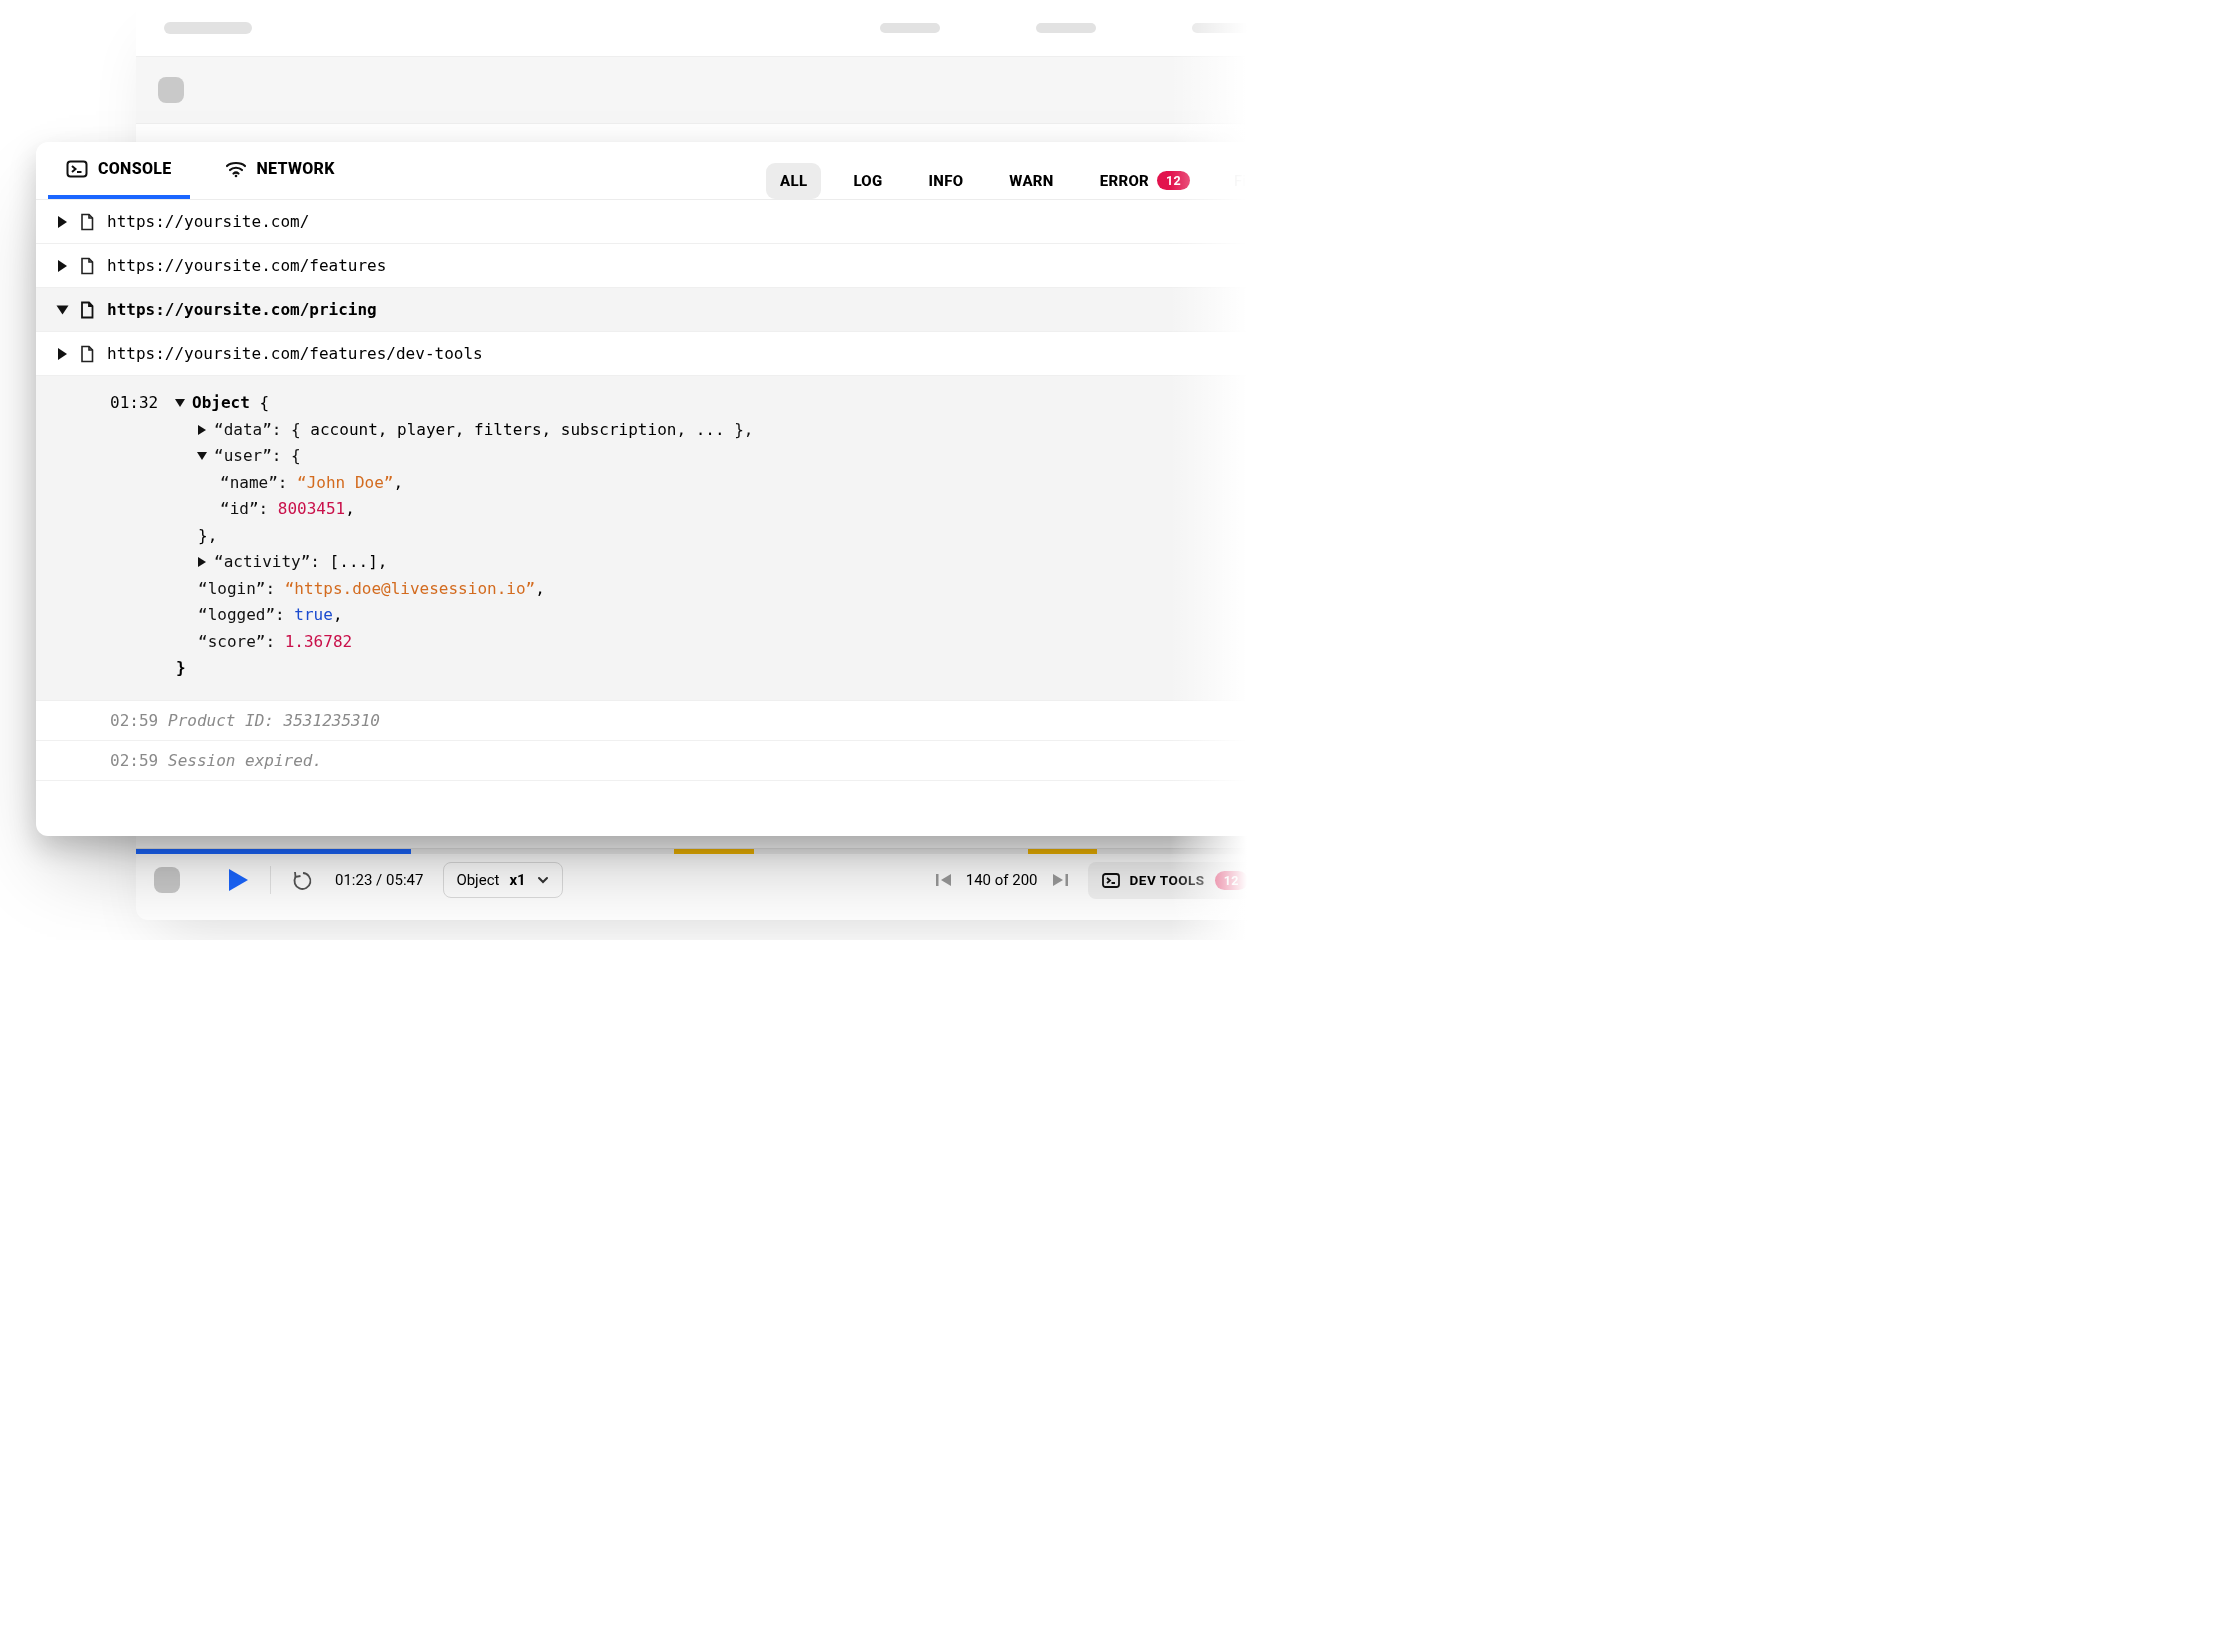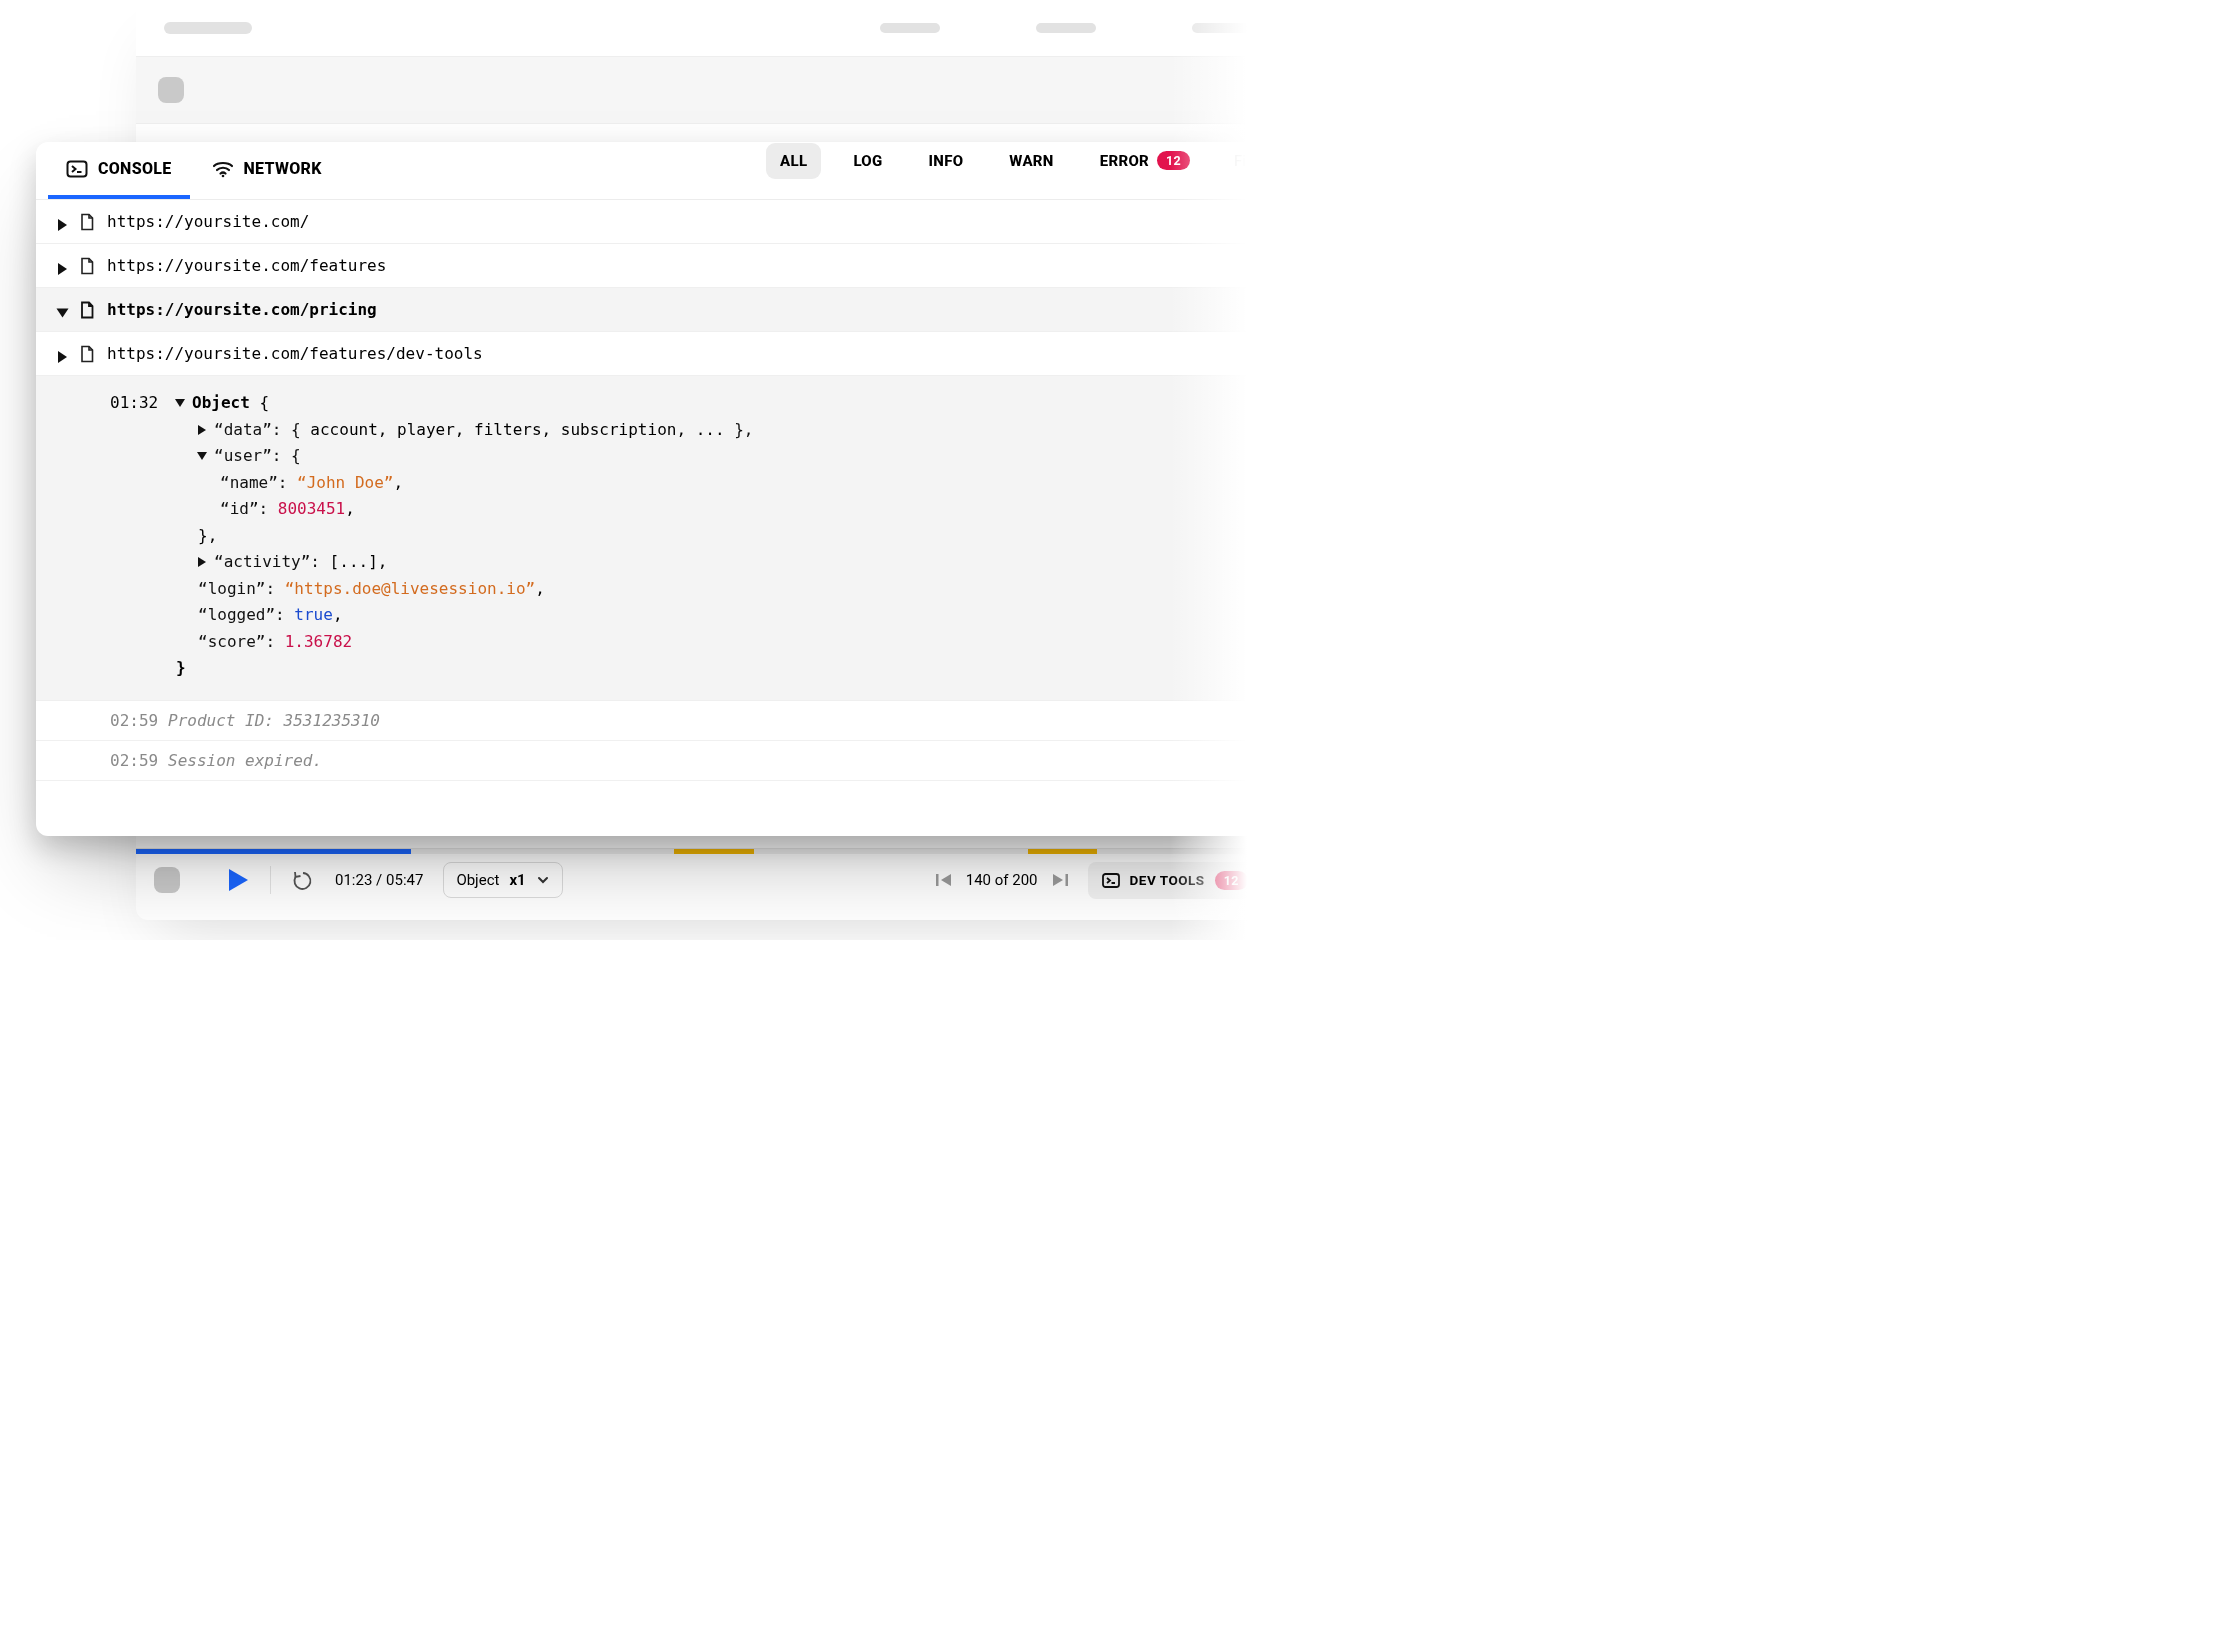--- a/index.html
+++ b/index.html
@@ -107,25 +107,25 @@
     width:1244px;
     height:694px;
     background:#fff;
     border-radius:12px;
     box-shadow: 0 40px 80px -20px rgba(0,0,0,.28), 0 12px 28px rgba(0,0,0,.18);
     overflow:hidden;
     display:flex;
     flex-direction:column;
   }
   .dt-tabs {
-    display:flex; align-items:flex-start;
+    display:flex; align-items:flex-end;
     height:58px;
     padding:0 12px;
     border-bottom:1px solid #ececec;
-    gap:4px;
+    gap:17px;
   }
   .dt-tab {
     display:flex; align-items:center; gap:10px;
     padding:0 18px;
     height:100%;
     font-weight:800; font-size:16px; letter-spacing:.3px;
     border-bottom:4px solid transparent;
     position:relative;
   }
   .dt-tab.active { border-bottom-color:#1b66ff; }
@@ -140,21 +140,21 @@
   .filter-input {
     color:#bdbdbd; font-size:15px;
     padding:0 6px;
     margin-left:6px;
     width:40px; white-space:nowrap; overflow:hidden;
   }
 
   
   .log-area { flex:1; overflow:auto; }
   .page-row {
-    display:flex; align-items:flex-end; gap:12px;
+    display:flex; align-items:center; gap:12px;
     padding:12px 22px;
     border-bottom:1px solid #efefef;
     font-size:16px;
   }
   .page-row.active { background:#f4f4f4; font-weight:700; }
   .tri { width:0; height:0; border-style:solid; border-width:6px 0 6px 9px; border-color: transparent transparent transparent #111; }
   .tri.down { transform: rotate(90deg); }
   .file-ico svg { display:block; }
 
   .obj-block {

